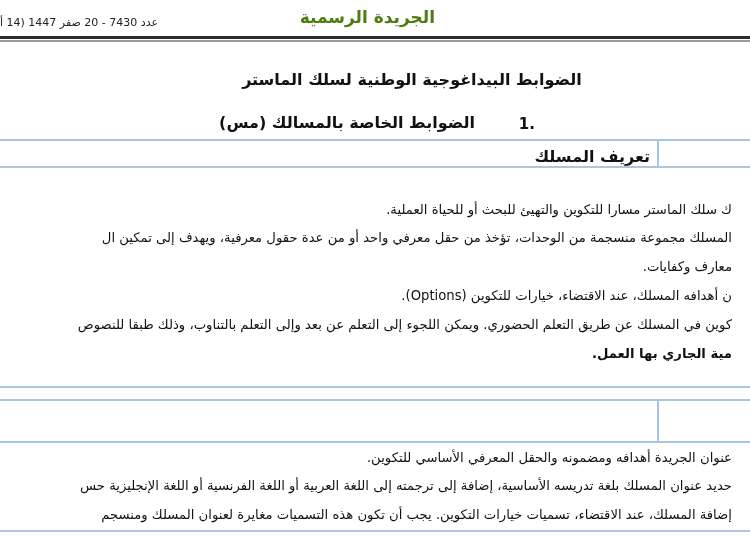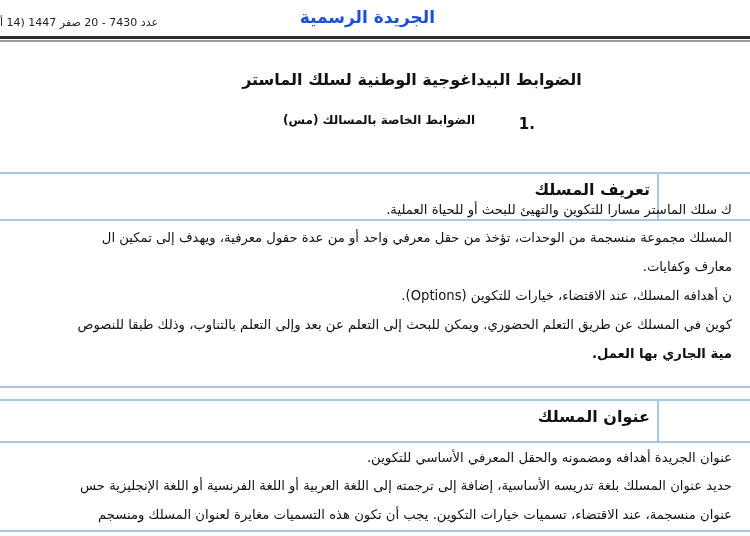--- a/index.html
+++ b/index.html
@@ -4,35 +4,35 @@
 <style>
   html, body { margin:0; padding:0; }
   body {
     width:750px; height:536px; overflow:hidden; background:#ffffff;
     position:relative; font-family:"DejaVu Sans", sans-serif; color:#111;
   }
   .abs { position:absolute; white-space:nowrap; }
   .rtl { direction:rtl; unicode-bidi:plaintext; }
 
   
-  #hdr-title { right:315px; top:7px; font-size:17px; font-weight:bold; color:#1d4ed8; }
+  #hdr-title { right:315px; top:7px; font-size:17px; font-weight:bold; color:#4d7c0f; }
   #hdr-issue { left:0; top:16px; font-size:11px; color:#222; }
   #hdr-rule-dark { left:0; top:36px; width:750px; height:3px; background:#2d2d2d; }
   #hdr-rule-gray { left:0; top:40px; width:750px; height:2px; background:#9a9a9a; }
 
   
   #doc-title { left:0; width:750px; top:70px; text-align:center; font-size:16px; font-weight:bold;margin-left:37px; }
   #sec-num { right:215px; top:115px; font-size:15px; font-weight:bold; }
-  #sec-title { right:275px; top:113px; font-size:12px; font-weight:bold; }
+  #sec-title { right:275px; top:113px; font-size:16px; font-weight:bold; }
 
   
   .tbox { position:absolute; left:0; width:750px; border-top:2px solid #a9c6e5; border-bottom:2px solid #a9c6e5; box-sizing:border-box; }
   .tbox .div { position:absolute; left:657px; top:0; bottom:0; width:2px; background:#a9c6e5; }
   .tbox .label { position:absolute; right:100px; top:6px; font-size:16px; font-weight:bold; direction:rtl; white-space:nowrap; }
-  #box1 { top:172px; height:49px; }
+  #box1 { top:139px; height:29px; }
   #box2-top { left:0; top:386px; width:750px; height:2px; background:#a9c6e5; }
   #box2 { top:399px; height:44px; }
 
   
   .line { position:absolute; font-size:13.2px; white-space:nowrap; direction:rtl; }
   #bottom-rule { left:0; top:530px; width:750px; height:2px; background:#a9c6e5; }
 </style>
 </head>
 <body>
 
@@ -46,24 +46,23 @@
 <div class="abs rtl" id="sec-title">الضوابط الخاصة بالمسالك (مس)</div>
 
 <div class="tbox" id="box1">
   <div class="div"></div>
   <div class="label">تعريف المسلك</div>
 </div>
 <div class="line" style="right:18px; top:202px;">ك سلك الماستر مسارا للتكوين والتهيئ للبحث أو للحياة العملية.</div>
 <div class="line" style="right:18px; top:230px;">المسلك مجموعة منسجمة من الوحدات، تؤخذ من حقل معرفي واحد أو من عدة حقول معرفية، ويهدف إلى تمكين ال</div>
 <div class="line" style="right:18px; top:259px;text-align:center;">معارف وكفايات.</div>
 <div class="line" style="right:18px; top:288px;">ن أهدافه المسلك، عند الاقتضاء، خيارات للتكوين (Options).</div>
-<div class="line" style="right:18px; top:317px;">كوين في المسلك عن طريق التعلم الحضوري. ويمكن للبحث إلى التعلم عن بعد وإلى التعلم بالتناوب، وذلك طبقا للنصوص</div>
+<div class="line" style="right:18px; top:317px;">كوين في المسلك عن طريق التعلم الحضوري. ويمكن اللجوء إلى التعلم عن بعد وإلى التعلم بالتناوب، وذلك طبقا للنصوص</div>
 <div class="line" style="right:18px; top:346px;font-weight:bold;">مية الجاري بها العمل.</div>
 
 <div class="abs" id="box2-top"></div>
 <div class="tbox" id="box2">
   <div class="div"></div>
-  <div class="label">عنوان المسلك</div>
 </div>
 <div class="line" style="right:18px; top:450px;">عنوان الجريدة أهدافه ومضمونه والحقل المعرفي الأساسي للتكوين.</div>
 <div class="line" style="right:18px; top:478px;">حديد عنوان المسلك بلغة تدريسه الأساسية، إضافة إلى ترجمته إلى اللغة العربية أو اللغة الفرنسية أو اللغة الإنجليزية حس</div>
-<div class="line" style="right:18px; top:507px;">عنوان منسجمة، عند الاقتضاء، تسميات خيارات التكوين. يجب أن تكون هذه التسميات مغايرة لعنوان المسلك ومنسجم</div>
+<div class="line" style="right:18px; top:507px;">إضافة المسلك، عند الاقتضاء، تسميات خيارات التكوين. يجب أن تكون هذه التسميات مغايرة لعنوان المسلك ومنسجم</div>
 <div class="abs" id="bottom-rule"></div>
 
 </body></html>

